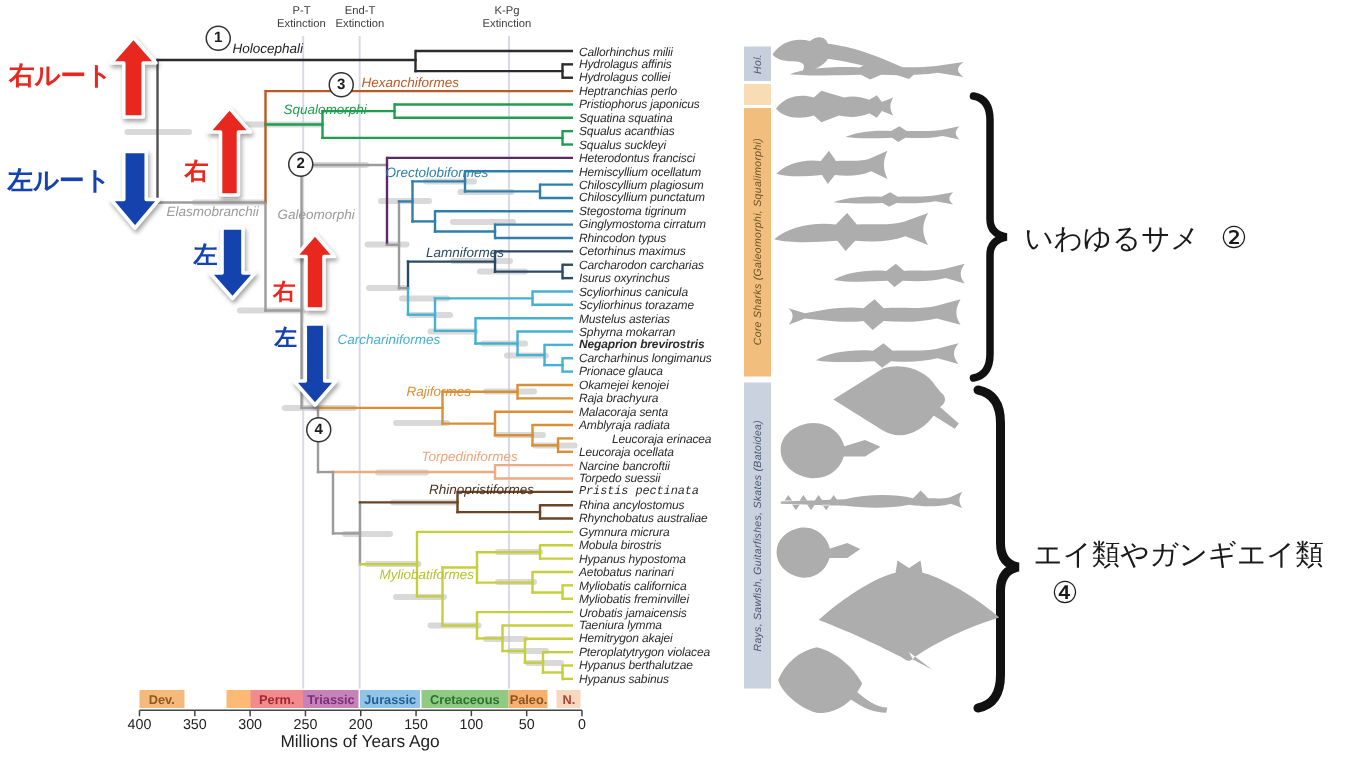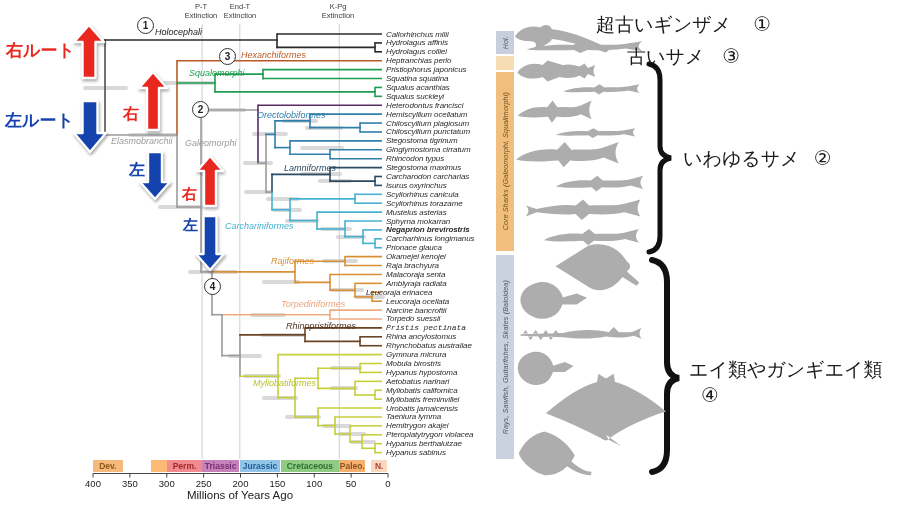--- a/index.html
+++ b/index.html
@@ -319,56 +319,54 @@
   <div class="bar bar-hexgap">
       <span></span>
     </div>
   <div class="bar bar-core">
       <span>Core Sharks (Galeomorphi, Squalimorphi)</span>
     </div>
   <div class="bar bar-rays">
       <span>Rays, Sawfish, Guitarfishes, Skates (Batoidea)</span>
     </div>
 
-  <div class="jp jp1"><span>超古いギンザメ</span><span class="num">①</span></div>
-  <div class="jp jp2"><span>古いサメ</span><span class="num">③</span></div>
   <div class="jp jp3"><span>いわゆるサメ</span><span class="num">②</span></div>
   <div class="jp jp4"><span>エイ類やガンギエイ類</span><span class="num">④</span></div>
 
   <div class="axis-label">Millions of Years Ago</div>
 <div class="sp" style="left: 386px; top: 30.5px;">Callorhinchus milii</div>
     <div class="sp" style="left: 386px; top: 39.406px;">Hydrolagus affinis</div>
     <div class="sp" style="left: 386px; top: 48.312px;">Hydrolagus colliei</div>
     <div class="sp" style="left: 386px; top: 57.218px;">Heptranchias perlo</div>
     <div class="sp" style="left: 386px; top: 66.124px;">Pristiophorus japonicus</div>
     <div class="sp" style="left: 386px; top: 75.03px;">Squatina squatina</div>
     <div class="sp" style="left: 386px; top: 83.936px;">Squalus acanthias</div>
     <div class="sp" style="left: 386px; top: 92.842px;">Squalus suckleyi</div>
     <div class="sp" style="left: 386px; top: 101.748px;">Heterodontus francisci</div>
     <div class="sp" style="left: 386px; top: 110.654px;">Hemiscyllium ocellatum</div>
     <div class="sp" style="left: 386px; top: 119.56px;">Chiloscyllium plagiosum</div>
     <div class="sp" style="left: 386px; top: 128.466px;">Chiloscyllium punctatum</div>
     <div class="sp" style="left: 386px; top: 137.372px;">Stegostoma tigrinum</div>
     <div class="sp" style="left: 386px; top: 146.278px;">Ginglymostoma cirratum</div>
     <div class="sp" style="left: 386px; top: 155.184px;">Rhincodon typus</div>
-    <div class="sp" style="left: 386px; top: 164.09px;">Stegostoma maximus</div>
+    <div class="sp" style="left: 386px; top: 164.09px;">Cetorhinus maximus</div>
     <div class="sp" style="left: 386px; top: 172.996px;">Carcharodon carcharias</div>
     <div class="sp" style="left: 386px; top: 181.902px;">Isurus oxyrinchus</div>
     <div class="sp" style="left: 386px; top: 190.808px;">Scyliorhinus canicula</div>
     <div class="sp" style="left: 386px; top: 199.714px;">Scyliorhinus torazame</div>
     <div class="sp" style="left: 386px; top: 208.62px;">Mustelus asterias</div>
     <div class="sp" style="left: 386px; top: 217.526px;">Sphyrna mokarran</div>
     <div class="sp" style="left: 386px; top: 226.432px; font-weight: bold;">Negaprion brevirostris</div>
     <div class="sp" style="left: 386px; top: 235.338px;">Carcharhinus longimanus</div>
     <div class="sp" style="left: 386px; top: 244.244px;">Prionace glauca</div>
     <div class="sp" style="left: 386px; top: 253.15px;">Okamejei kenojei</div>
     <div class="sp" style="left: 386px; top: 262.056px;">Raja brachyura</div>
     <div class="sp" style="left: 386px; top: 270.962px;">Malacoraja senta</div>
     <div class="sp" style="left: 386px; top: 279.868px;">Amblyraja radiata</div>
-    <div class="sp" style="left: 366px; top: 288.774px; text-align: right;">Leucoraja erinacea</div>
+    <div class="sp" style="left: 408px; top: 288.774px; text-align: right;">Leucoraja erinacea</div>
     <div class="sp" style="left: 386px; top: 297.68px;">Leucoraja ocellata</div>
     <div class="sp" style="left: 386px; top: 306.586px;">Narcine bancroftii</div>
     <div class="sp" style="left: 386px; top: 315.492px;">Torpedo suessii</div>
     <div class="sp" style="left: 386px; top: 324.398px; font-family: Liberation Mono, monospace;">Pristis pectinata</div>
     <div class="sp" style="left: 386px; top: 333.304px;">Rhina ancylostomus</div>
     <div class="sp" style="left: 386px; top: 342.21px;">Rhynchobatus australiae</div>
     <div class="sp" style="left: 386px; top: 351.116px;">Gymnura micrura</div>
     <div class="sp" style="left: 386px; top: 360.022px; text-align: center;">Mobula birostris</div>
     <div class="sp" style="left: 386px; top: 368.928px;">Hypanus hypostoma</div>
     <div class="sp" style="left: 386px; top: 377.834px;">Aetobatus narinari</div>

